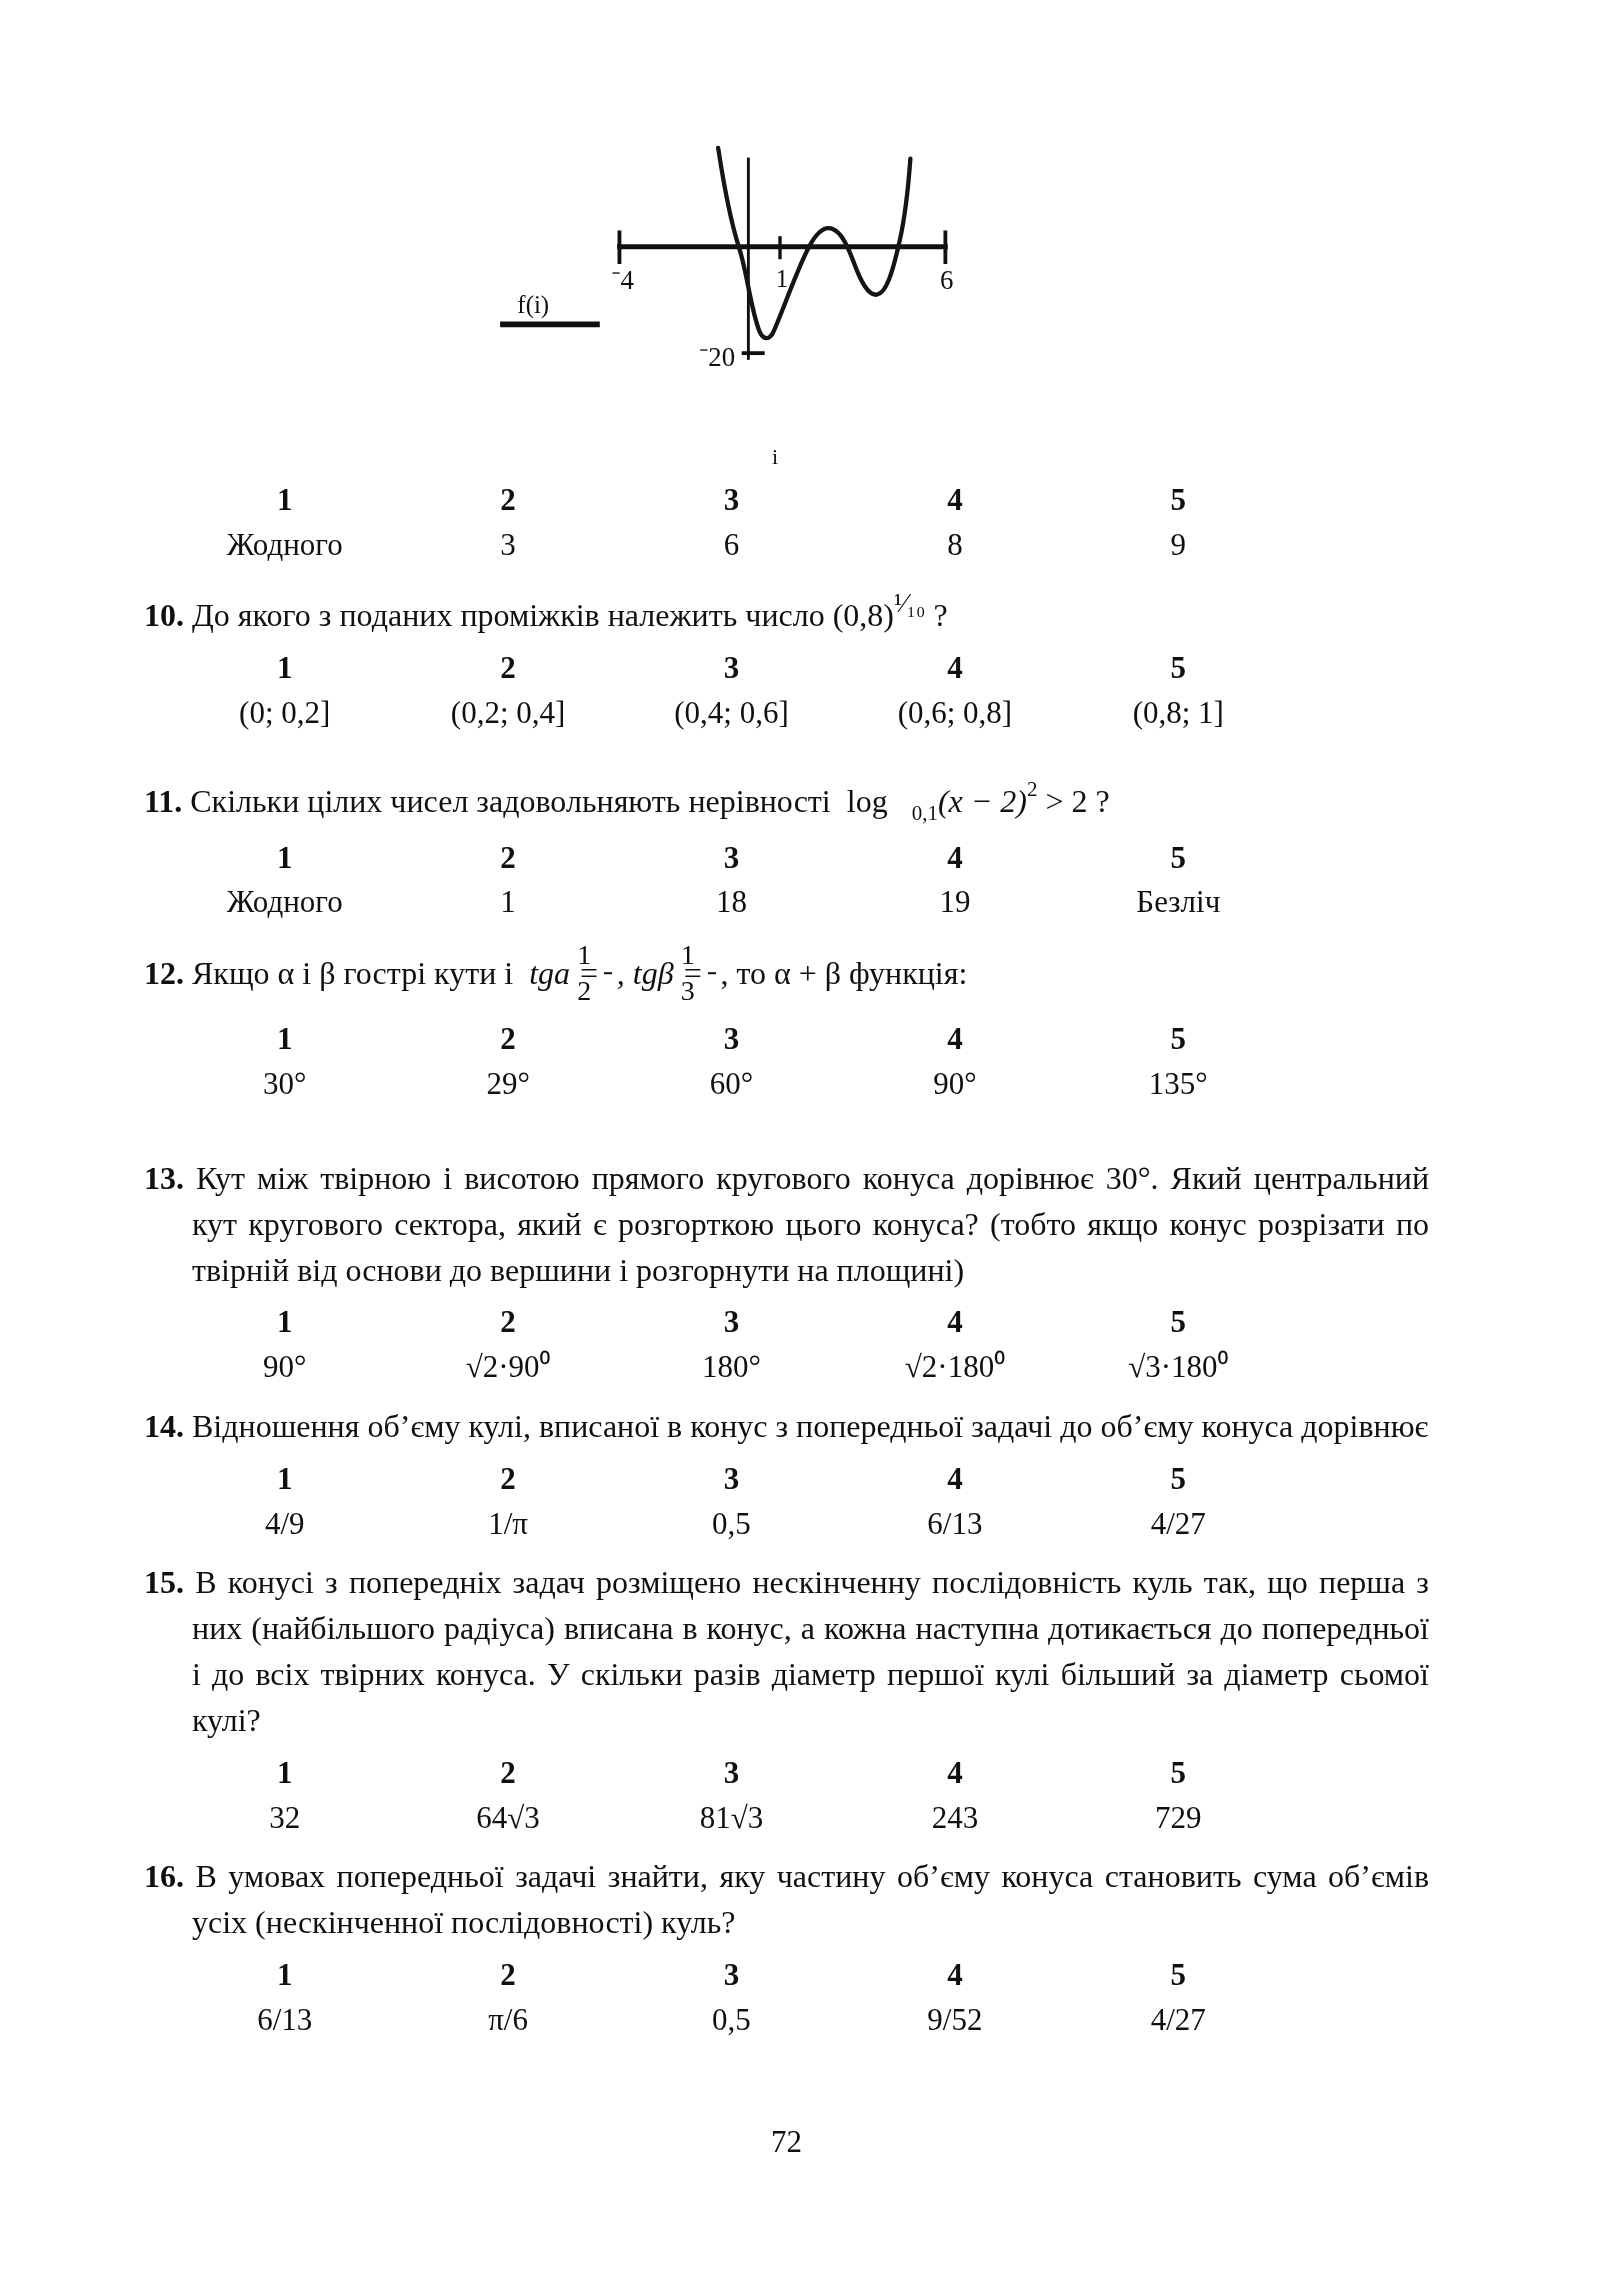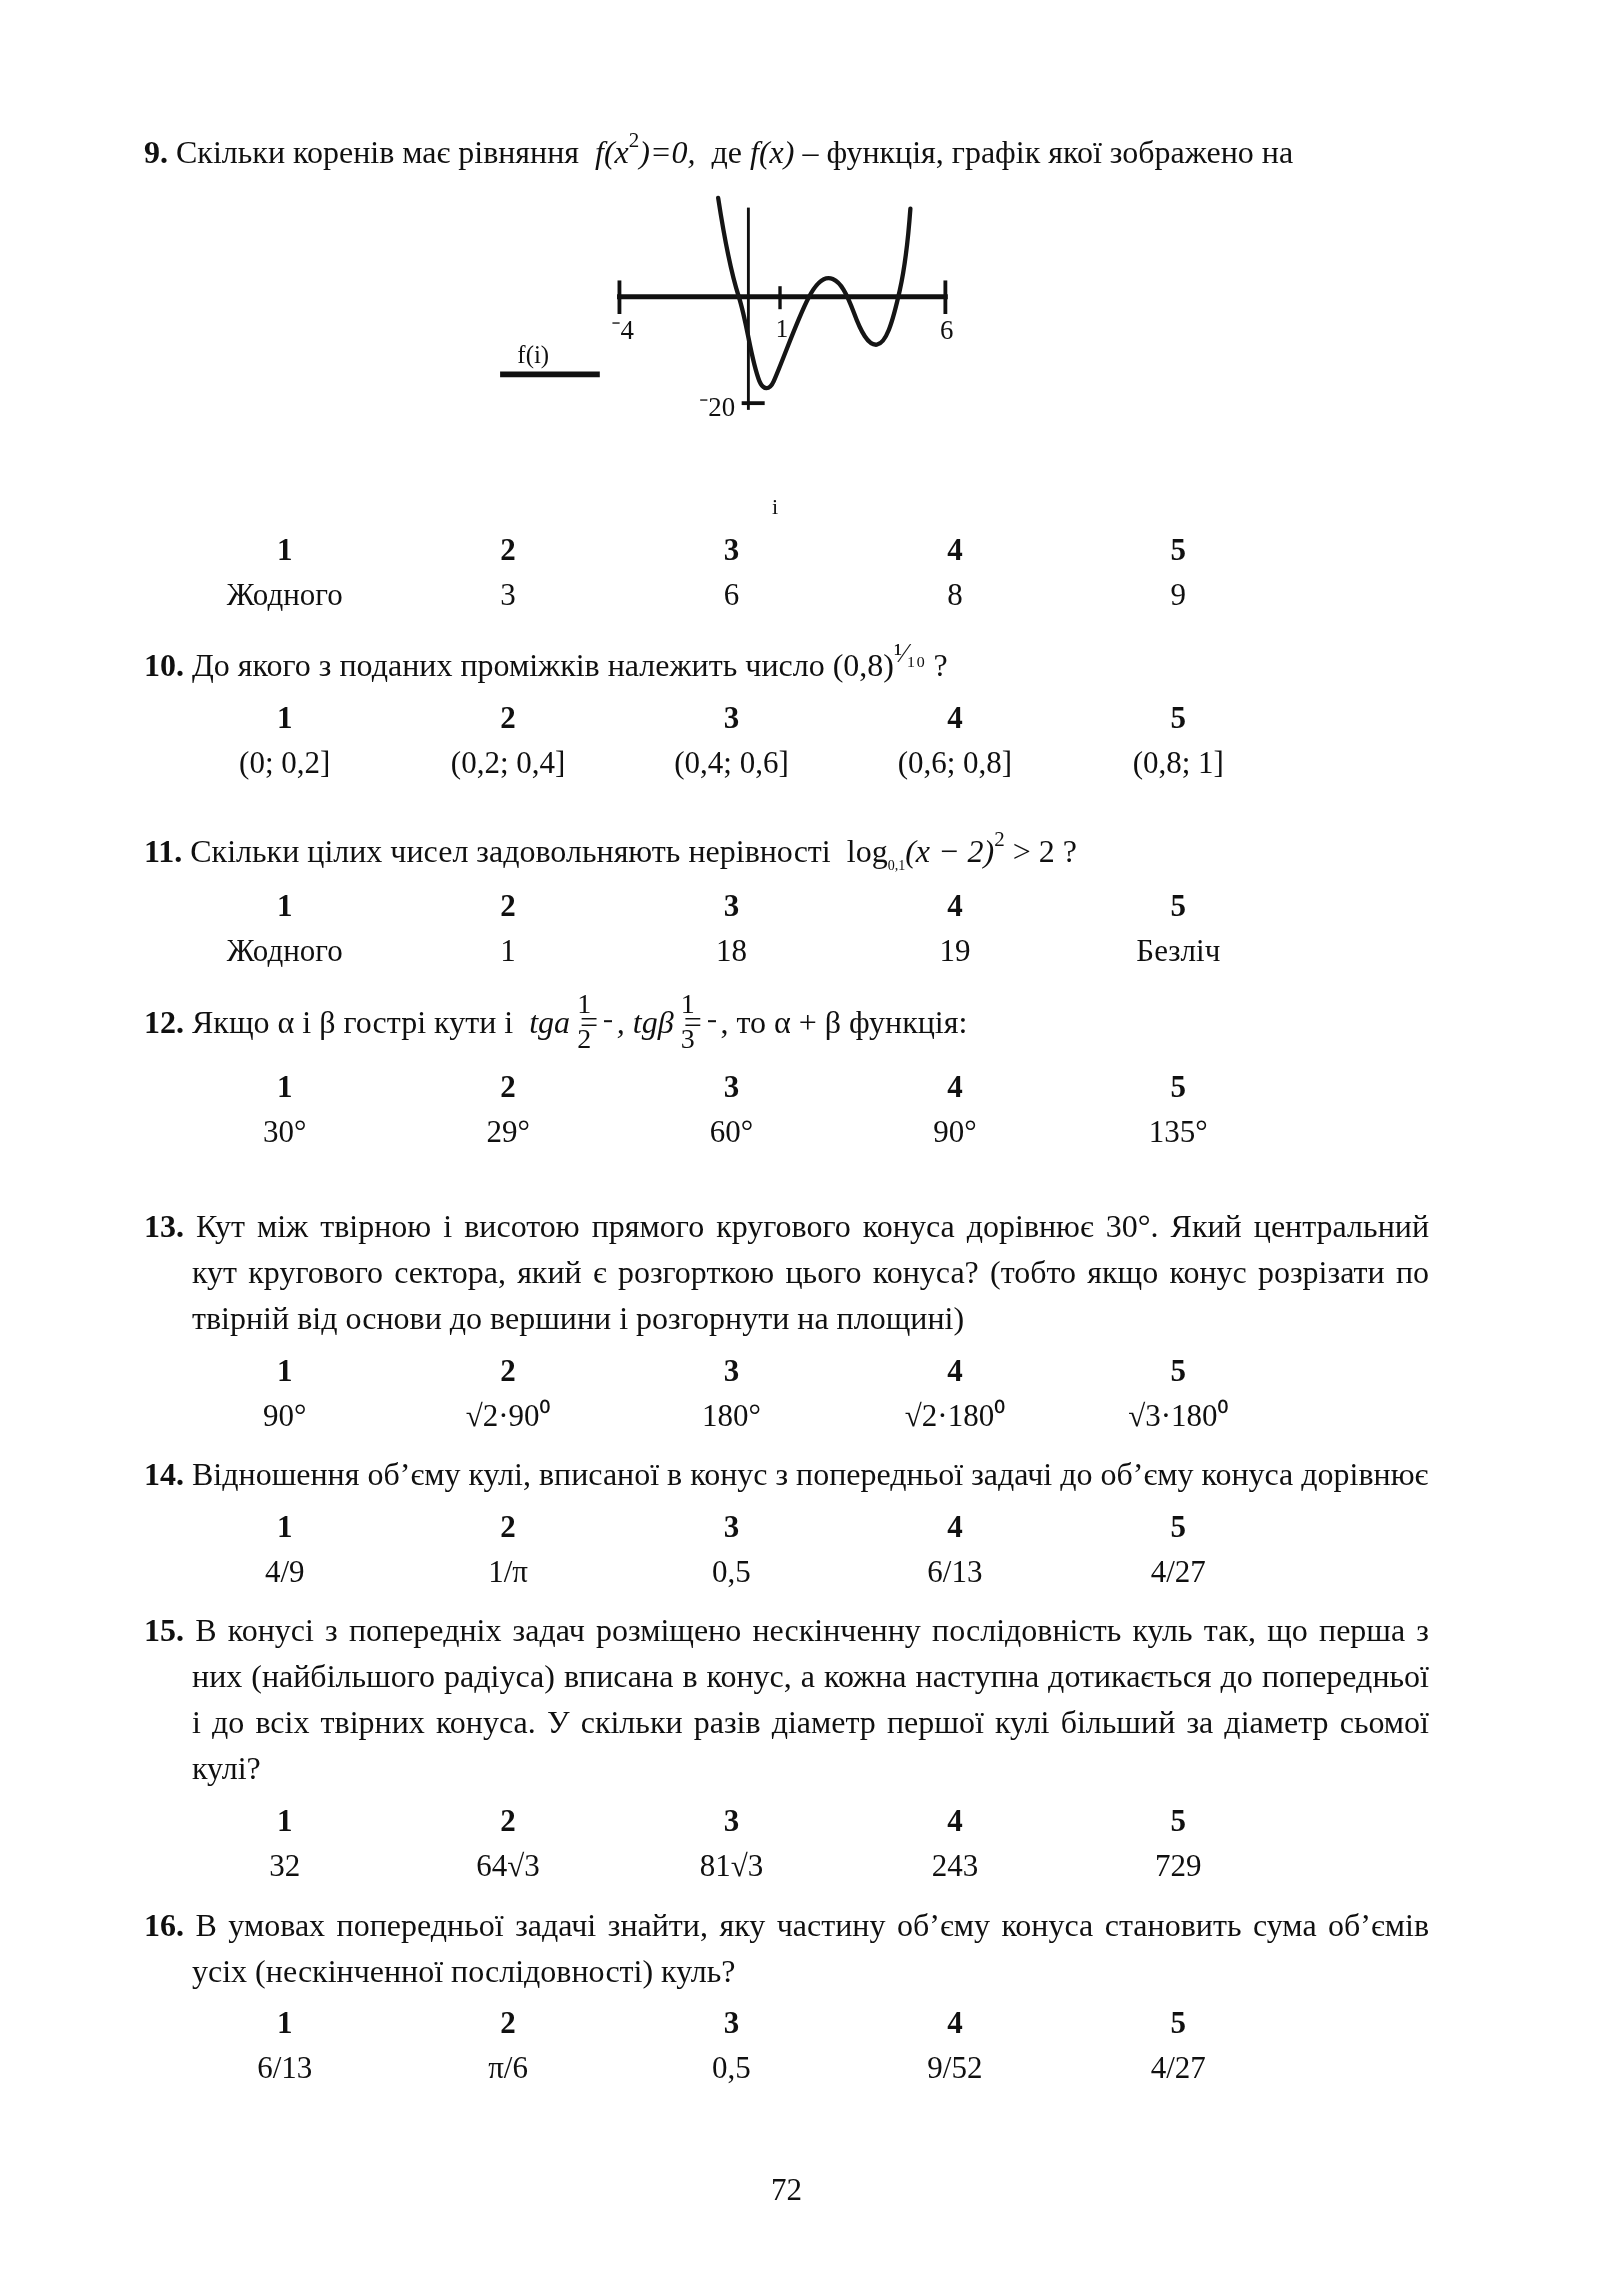--- a/index.html
+++ b/index.html
@@ -13,42 +13,41 @@
   .page{box-sizing:border-box;width:100%;height:100%;padding:125px 192px 0 144px;position:relative;}
   p.q{
     font-size:32px;line-height:1.44;margin:0;
     text-align:justify;
     padding-left:48px;text-indent:-48px;
   }
   p.cont{text-indent:0;}
   .qnum{font-weight:bold;}
   .mi{font-style:italic;}
   .msup{font-size:21px;vertical-align:16.3px;}
-  .msub{font-size:14px;vertical-align:-7.7px;}
+  .msub{font-size:21px;vertical-align:-7.7px;margin-left:24px;}
   .expfrac{font-size:27px;vertical-align:14.4px;}
   .frac{display:inline-block;text-align:center;vertical-align:middle;margin:0 4.8px;transform:translateY(-3.8px);}
   .frac .num{display:block;font-size:28px;line-height:1.05;border-bottom:2.4px solid #111;padding:0 3.8px 1.9px;}
   .frac .den{display:block;font-size:28px;line-height:1.05;padding-top:1.9px;}
   .answers{
     display:grid;grid-template-columns:repeat(5,1fr);
     width:1117px;margin:7.7px 0 0 29px;
   }
   .answers span{text-align:center;font-size:31px;line-height:1.45;}
   .answers .idx{font-weight:bold;}
   .figwrap{margin:19px 0 0 312px;width:556px;}
   .stray{display:block;margin:58px 0 0 628px;font-size:22px;}
   .pagenum{margin-top:81px;text-align:center;font-size:31px;}
   svg text{font-family:"Liberation Serif", serif;fill:#101010;}
 </style>
 </head>
 <body>
 
 <div class="page">
 
-  <p class="q"><b class="qnum">9.</b> <span>Скільки коренів має рівняння</span>&nbsp; <span class="mi">f(x</span><sup class="msup">2</sup><span class="mi">)=0,</span>&nbsp; <span>де</span> <span class="mi">f(x)</span> <span>– функція, графік якої зображено на</span></p>
 
   <div class="figwrap">
     <svg width="556" height="240" viewBox="0 0 1160 500">
 
       <text x="128" y="352" font-size="52">f(i)</text>
       <line x1="92" y1="376" x2="300" y2="376" stroke="#101010" stroke-width="12"></line>
 
       <line x1="336" y1="214" x2="1026" y2="214" stroke="#101010" stroke-width="10"></line>
       <line x1="341" y1="180" x2="341" y2="250" stroke="#101010" stroke-width="8"></line>
       <line x1="1021" y1="180" x2="1021" y2="250" stroke="#101010" stroke-width="8"></line>

